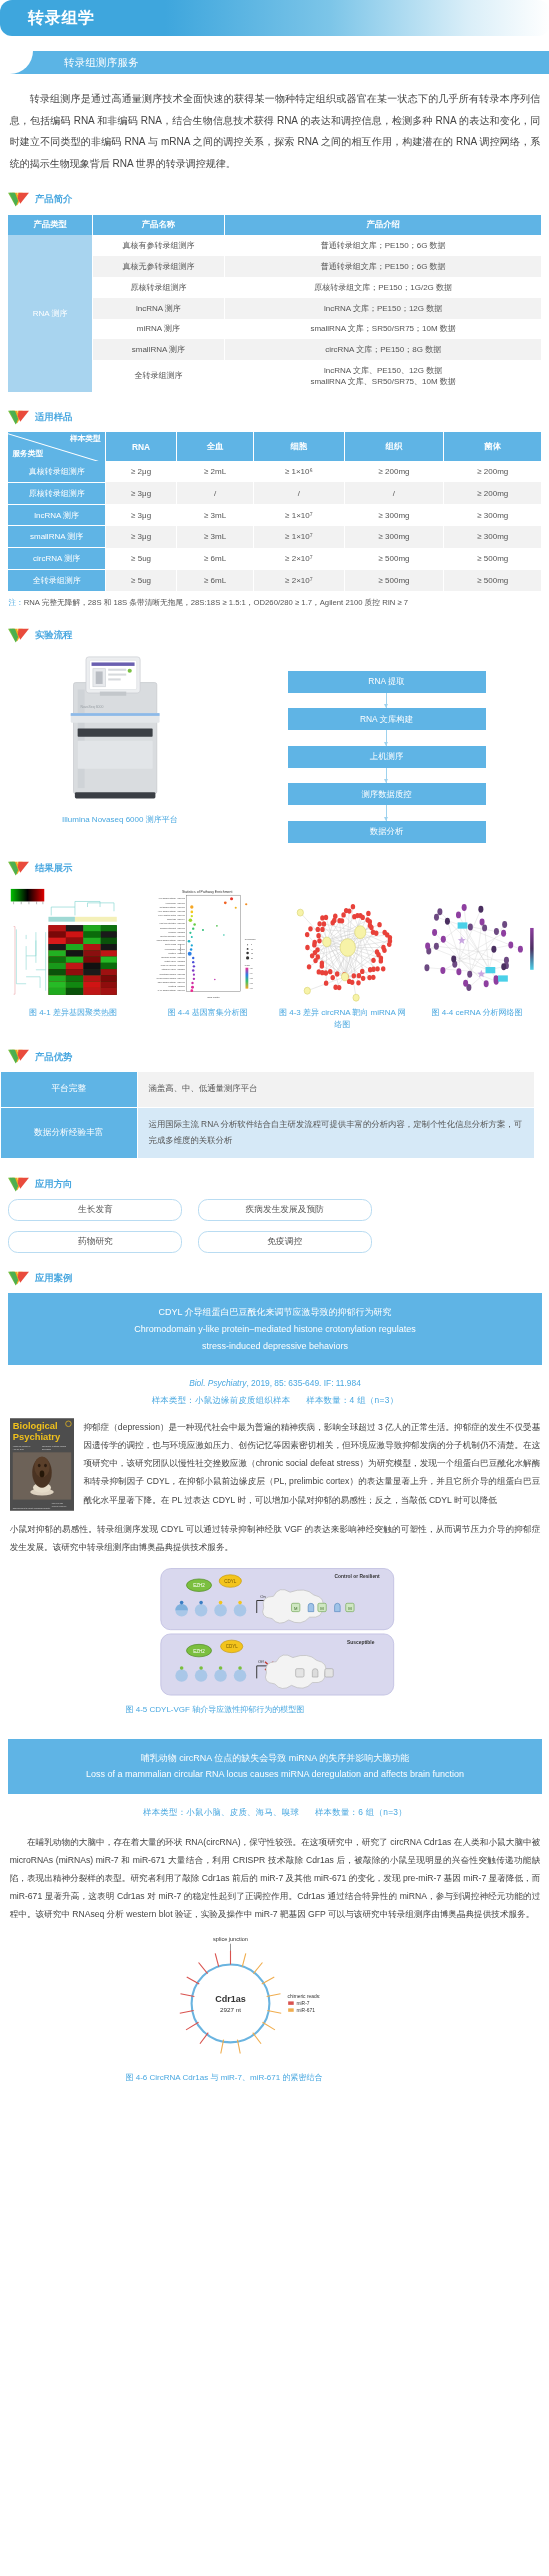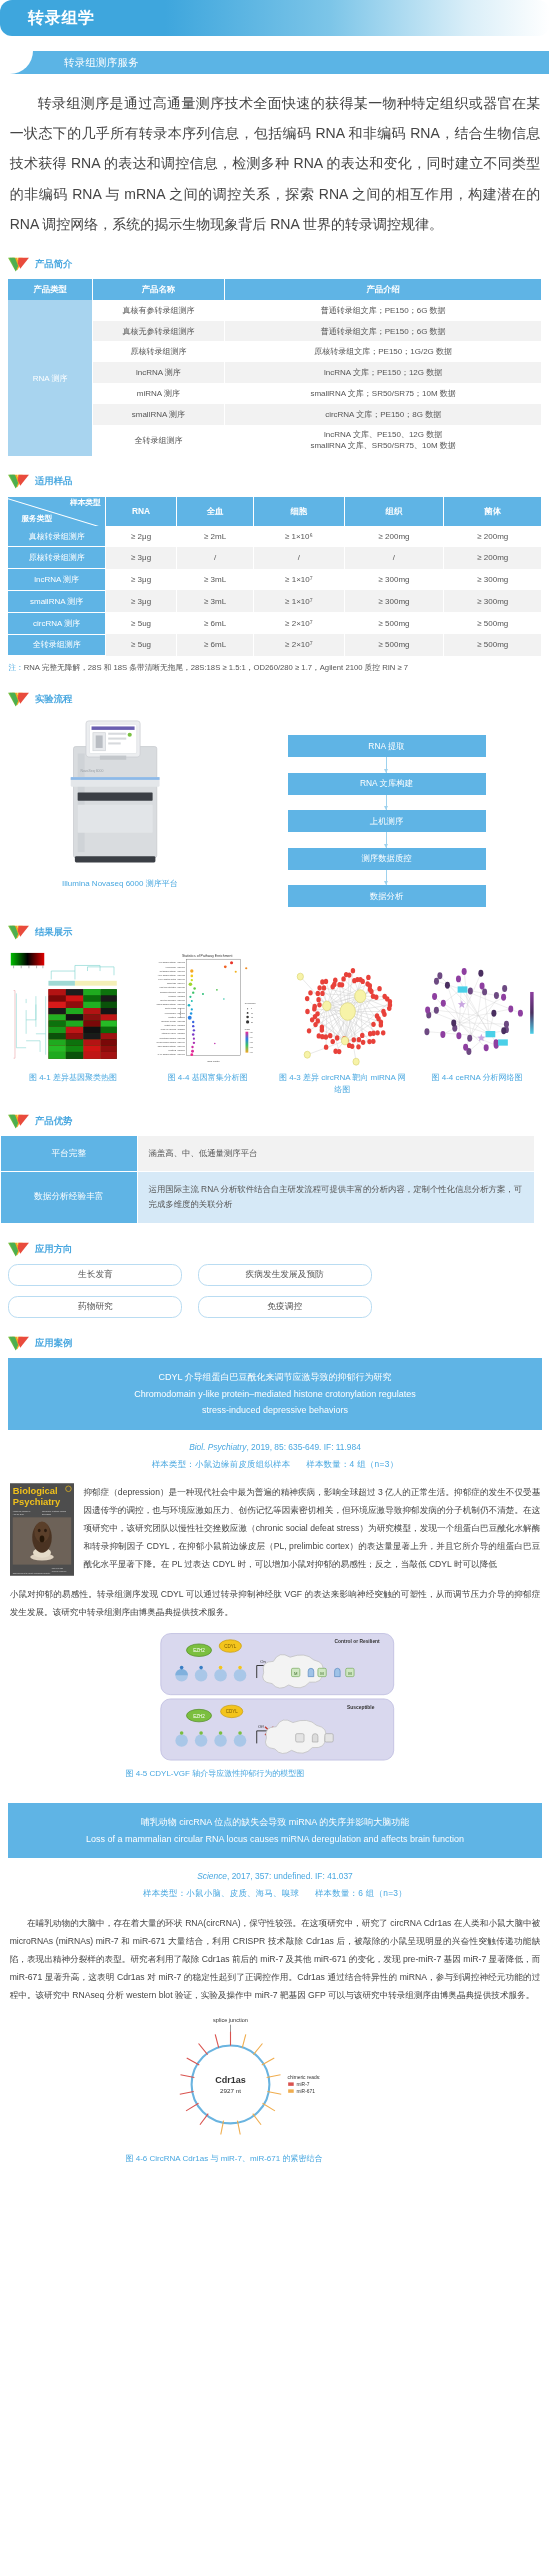--- a/index.html
+++ b/index.html
@@ -54,21 +54,21 @@
     padding-left: 64px;
     line-height: 23px;
     color: #ffffff;
     font-size: 10.4px;
     letter-spacing: 0.3px;
   }
 
   
   .intro {
     margin: 14px 9.7px 0 9.7px;
-    font-size: 14px;
+    font-size: 10px;
     line-height: 2.15;
     text-align: justify;
     text-indent: 2em;
     color: #444;
   }
 
   
   .section-head {
     display: flex;
     align-items: center;
@@ -141,21 +141,21 @@
     width: 117px; height: 0.7px;
     background: #ffffff;
     transform-origin: 0 0;
     transform: rotate(17deg);
   }
   .corner .t1 {
     position: absolute; right: 4.2px; top: 1.4px;
     font-size: 7.7px; color: #fff;
   }
   .corner .t2 {
-    position: absolute; left: 13px; bottom: 2.1px;
+    position: absolute; left: 4px; bottom: 2.1px;
     font-size: 7.7px; color: #fff;
   }
   .note {
     margin: 5.6px 8.4px 0 8.4px;
     font-size: 7.7px;
     color: #555;
     line-height: 1.6;
   }
   .note .note-lead { color: #4aa8e0; }
 
@@ -1191,23 +1191,20 @@
 </div>
 
 <div class="spacer-26"></div>
 
 <div class="case-banner">
   <span class="cn">哺乳动物 circRNA 位点的缺失会导致 miRNA 的失序并影响大脑功能</span>
   <span class="en">Loss of a mammalian circular RNA locus causes miRNA deregulation and affects brain function</span>
 </div>
 
 <div class="case-meta">
-  <div>
-    <span class="journal">Science</span><span>, 2017, 357: undefined. IF: 41.037</span>
-  </div>
   <div class="sample-line">
     <span>样本类型：</span><span>小鼠小脑、皮质、海马、嗅球</span>
     &nbsp;&nbsp;&nbsp;&nbsp;
     <span>样本数量：</span><span>6 组（n=3）</span>
   </div>
 </div>
 
 <div class="spacer-18"></div>
 <div class="case-text-full indent">在哺乳动物的大脑中，存在着大量的环状 RNA(circRNA)，保守性较强。在这项研究中，研究了 circRNA Cdr1as 在人类和小鼠大脑中被 microRNAs (miRNAs) miR-7 和 miR-671 大量结合，利用 CRISPR 技术敲除 Cdr1as 后，被敲除的小鼠呈现明显的兴奋性突触传递功能缺陷，表现出精神分裂样的表型。研究者利用了敲除 Cdr1as 前后的 miR-7 及其他 miR-671 的变化，发现 pre-miR-7 基因 miR-7 显著降低，而 miR-671 显著升高，这表明 Cdr1as 对 miR-7 的稳定性起到了正调控作用。Cdr1as 通过结合特异性的 miRNA，参与到调控神经元功能的过程中。该研究中 RNAseq 分析 western blot 验证，实验及操作中 miR-7 靶基因 GFP 可以与该研究中转录组测序由博奥晶典提供技术服务。</div>
 

